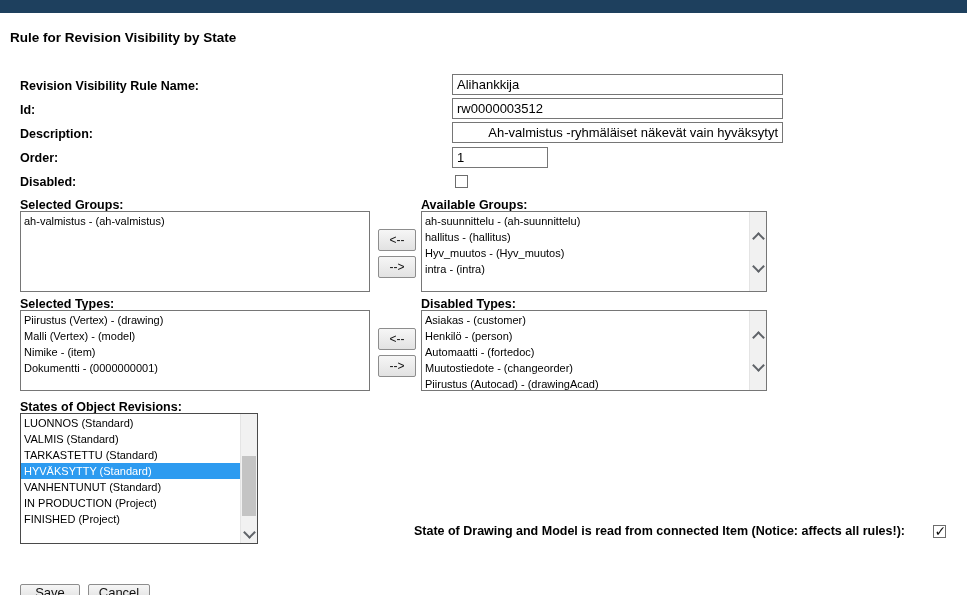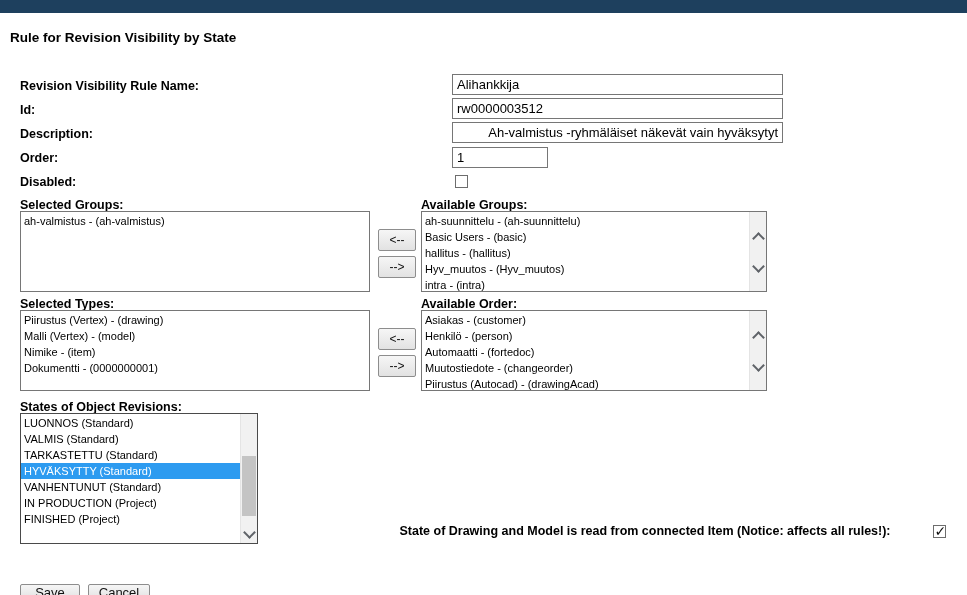--- a/index.html
+++ b/index.html
@@ -60,21 +60,21 @@
     box-sizing:border-box;border:1px solid #8d8d8d;border-radius:2px;
     background:linear-gradient(#f6f6f6,#e2e2e2);
     font-family:"Liberation Sans","DejaVu Sans",sans-serif;
     font-size:13px;color:#111;text-align:center;cursor:pointer;
     display:flex;align-items:center;justify-content:center;
   }
   .move-btn{left:378px;width:38px;height:22px;font-size:12px;letter-spacing:0;}
   .action-btn{top:584px;height:16px;text-align:right;}
 
   .connected-label{
-    left:385px;top:524px;width:520px;text-align:center;
+    left:385px;top:524px;width:520px;text-align:right;
     font-size:12.5px;font-weight:bold;white-space:nowrap;
   }
 </style>
 </head>
 <body style="--sel: #2d9bf0;">
 
 
 
 
 <div class="abs topbar" style="background-color: rgb(30, 64, 94);"></div>
@@ -106,34 +106,33 @@
     </div>
 </div>
 
 <div class="abs btn move-btn" style="top:229px">&lt;--</div>
 <div class="abs btn move-btn" style="top:256px">--&gt;</div>
 
 <div class="abs listbox" style="left:421px;top:211px;width:346px;height:81px">
   <div class="list-items" style="margin-right:17px">
 
   <div class="list-row">ah-suunnittelu - (ah-suunnittelu)</div>
-      <div class="list-row">Basic Users - (basic)</div>
       <div class="list-row">hallitus - (hallitus)</div>
       <div class="list-row">Hyv_muutos - (Hyv_muutos)</div>
       <div class="list-row">intra - (intra)</div>
     </div>
   <div class="vscroll">
     <i class="chev up" style="top:22px"></i>
     <i class="chev down" style="top:50px"></i>
   </div>
 </div>
 
 
 <div class="abs section-label" style="left:20px;top:297px">Selected Types:</div>
-<div class="abs section-label" style="left:421px;top:297px">Available Order:</div>
+<div class="abs section-label" style="left:421px;top:297px">Disabled Types:</div>
 
 <div class="abs listbox" style="left:20px;top:310px;width:350px;height:81px">
   <div class="list-items">
 
   <div class="list-row">Piirustus (Vertex) - (drawing)</div>
       <div class="list-row">Malli (Vertex) - (model)</div>
       <div class="list-row">Nimike - (item)</div>
       <div class="list-row">Dokumentti - (0000000001)</div>
     </div>
 </div>

